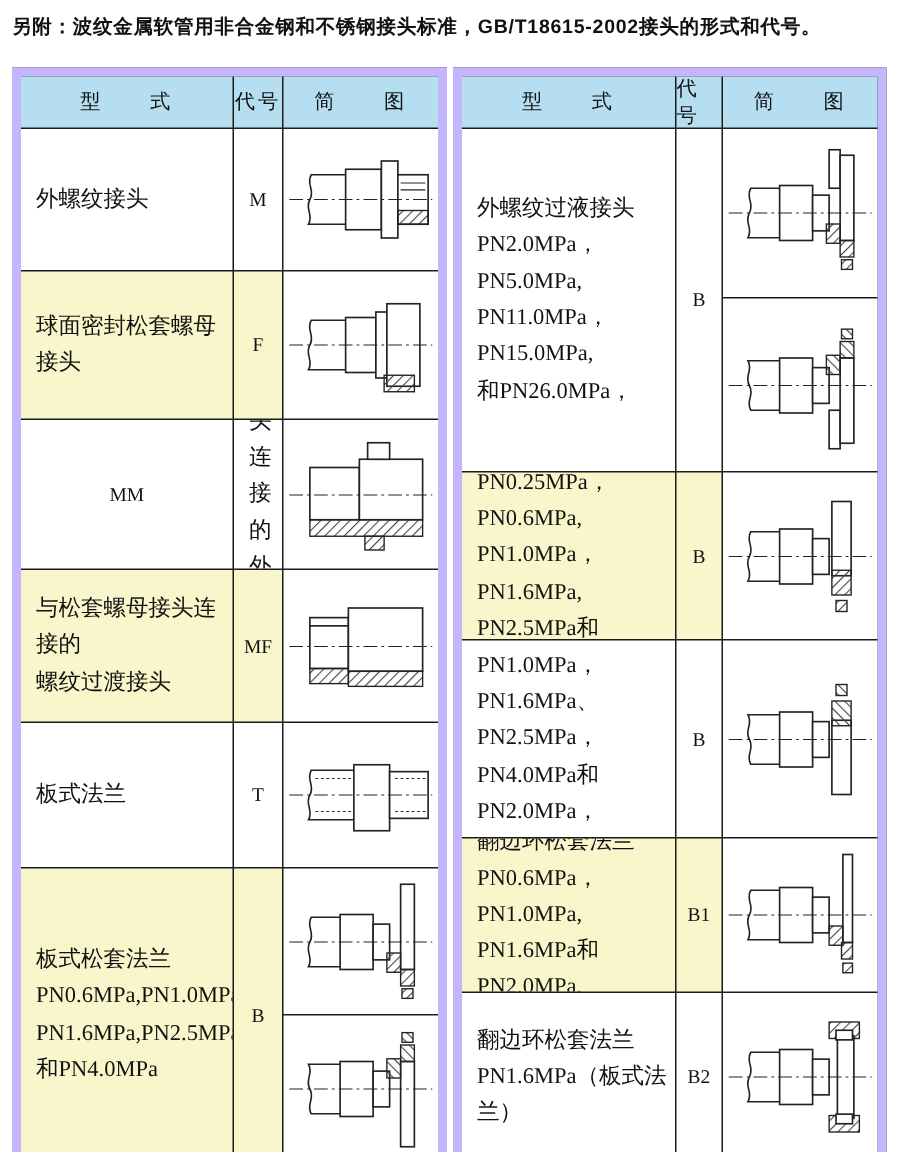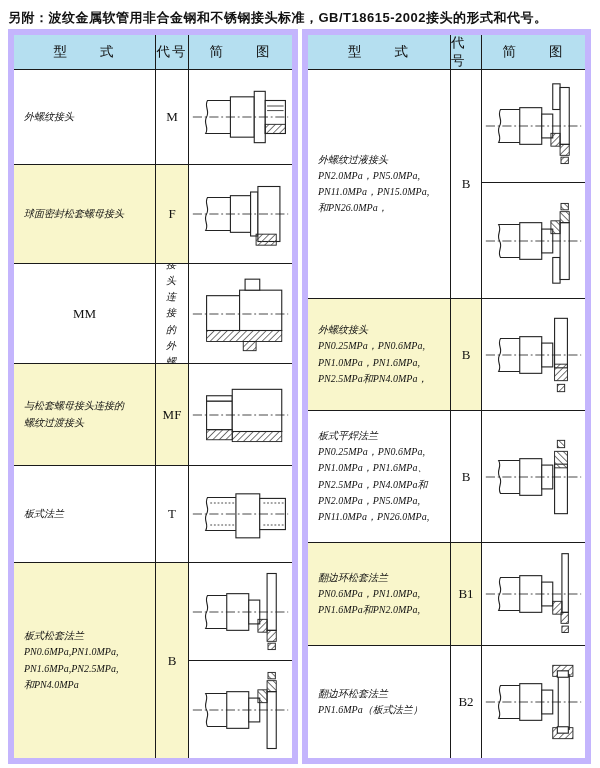--- a/index.html
+++ b/index.html
@@ -1,27 +1,27 @@
 <!DOCTYPE html>
 <html><head>
 <meta charset="utf-8">
 <style>
   html,body{margin:0;padding:0;background:#e8e8e8;}
   .page{width:600px;height:768px;background:#ffffff;box-sizing:border-box;
         padding:7px 7px 0 8px;font-family:"Liberation Sans","DejaVu Sans",sans-serif;}
   .title{font-size:13px;font-weight:bold;color:#111;letter-spacing:0.5px;
-         margin:2px 0 2px 0;white-space:nowrap;}
+         margin:2px 0 18px 0;white-space:nowrap;}
   .tables{display:flex;gap:4px;}
   .grid{display:grid;gap:1px;background:#1a1a1a;border:6px solid #c4b5fd;}
   .cell{background:#fff;display:flex;align-items:center;overflow:hidden;
         font-family:"Liberation Serif","DejaVu Serif",serif;color:#111;}
   .hdr{background:#b5dff0;justify-content:center;font-size:13.5px;
        letter-spacing:2px;font-weight:normal;}
-  .type{justify-content:flex-start;padding:2px 4px 2px 10px;font-size:10px;
-        line-height:1.62;white-space:pre-line;font-style:italic;}
+  .type{justify-content:flex-start;padding:2px 4px 2px 10px;font-size:15px;
+        line-height:1.62;white-space:pre-line;}
   .code{justify-content:center;font-size:13px;}
   .diag{justify-content:center;}
   .hl{background:#f9f6cb;}
   svg{display:block;}
 </style>
 </head>
 <body>
 
 <svg width="0" height="0" style="position:absolute">
   <defs>

